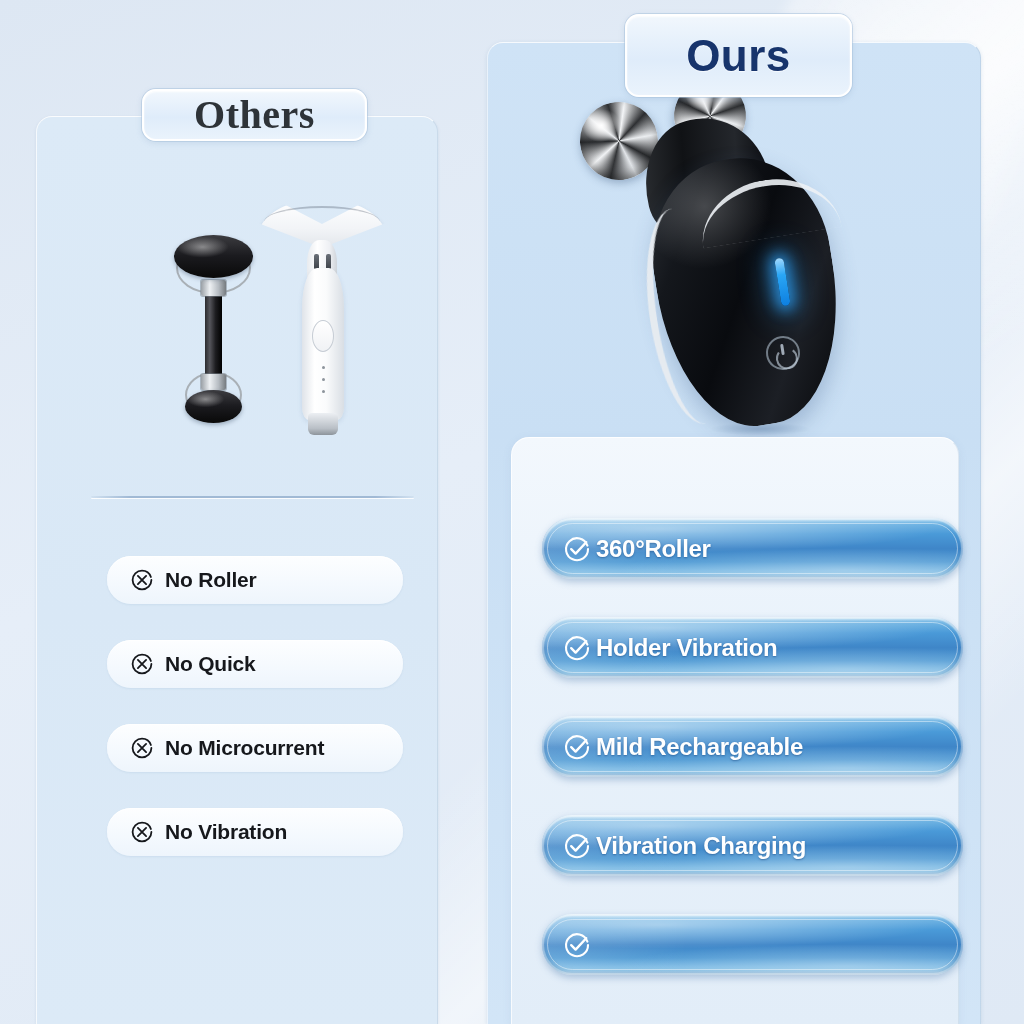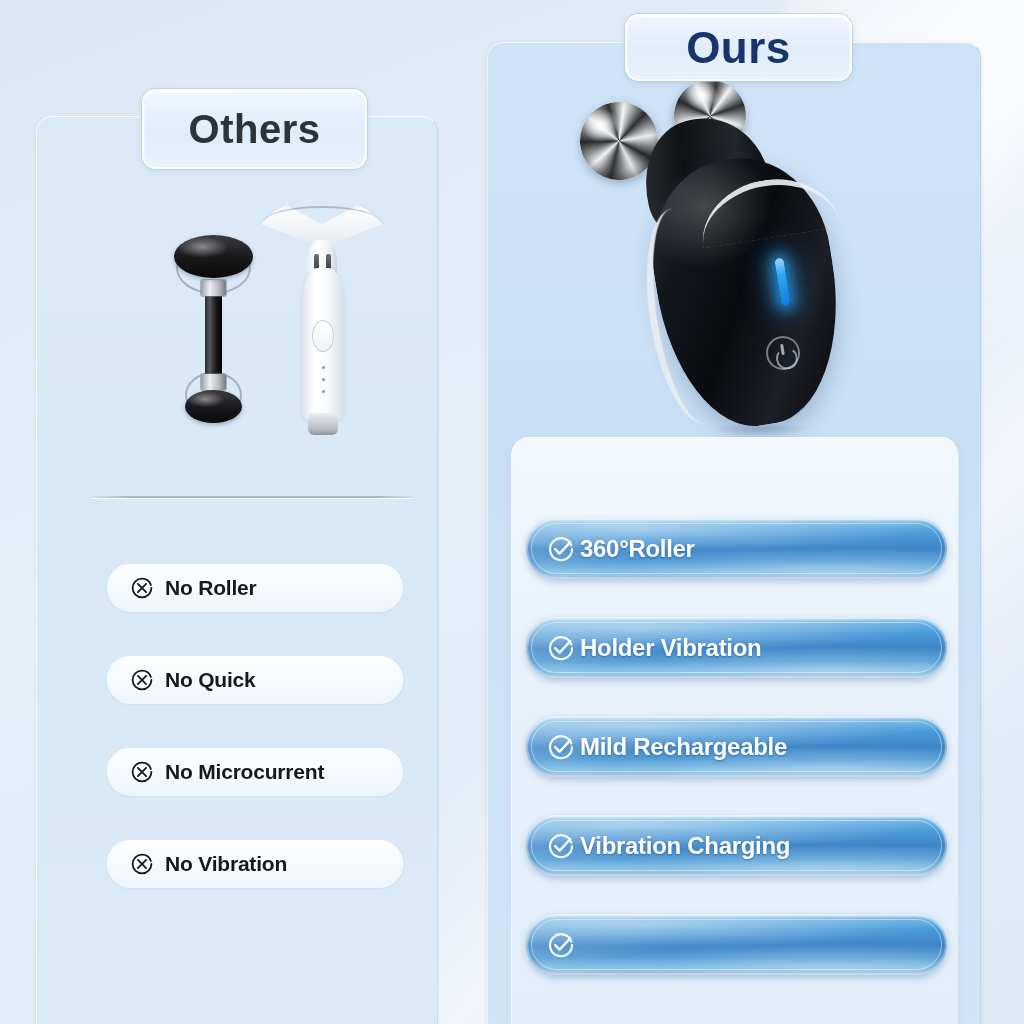--- a/index.html
+++ b/index.html
@@ -94,25 +94,25 @@
     border-radius: 14px;
     background: linear-gradient(180deg, #f1f7fd 0%, #dfecfa 55%, #eaf3fc 100%);
     border: 2px solid #ffffff;
     box-shadow:
       0 0 0 1px rgba(170,195,220,0.55),
       0 2px 6px rgba(120,150,185,0.22),
       inset 0 1px 2px rgba(255,255,255,0.9);
   }
   .hdr-others {
     left: 142px; top: 89px;
-    width: 225px; height: 80px;
+    width: 225px; height: 52px; font-family: Liberation Serif, serif;
   }
   .hdr-ours {
     left: 625px; top: 14px;
-    width: 227px; height: 67px;
+    width: 227px; height: 83px;
   }
   .hdr-others .hdr-text {
     font-size: 40px;
     font-weight: 700;
     color: #2e3338;
     letter-spacing: 0.5px;
     line-height: 1;
   }
   .hdr-ours .hdr-text {
     font-size: 44px;
@@ -146,35 +146,34 @@
     position: relative;
     height: 48px;
     border-radius: 24px;
     background: linear-gradient(180deg, #fdfeff 0%, #f4f9fe 60%, #eef5fc 100%);
     display: flex;
     align-items: center;
     padding-left: 22px;
     box-shadow:
       0 1px 2px rgba(140,170,200,0.18),
       inset 0 1px 0 rgba(255,255,255,0.95);
-    margin-top: 8px;
   }
   .pill-neg .ic { width: 26px; height: 26px; flex: none; margin-right: 10px; }
   .pill-neg .txt {
     font-size: 21px;
     font-weight: 700;
     color: #16181c;
     white-space: nowrap;
     letter-spacing: -0.2px;
   }
 
   
   .list-right {
     position: absolute;
-    left: 526px; top: 518px;
+    left: 542px; top: 518px;
     width: 421px;
     display: flex;
     flex-direction: column;
     gap: 38px;
   }
   .pill-pos {
     position: relative;
     height: 61px;
     border-radius: 31px;
     background:

